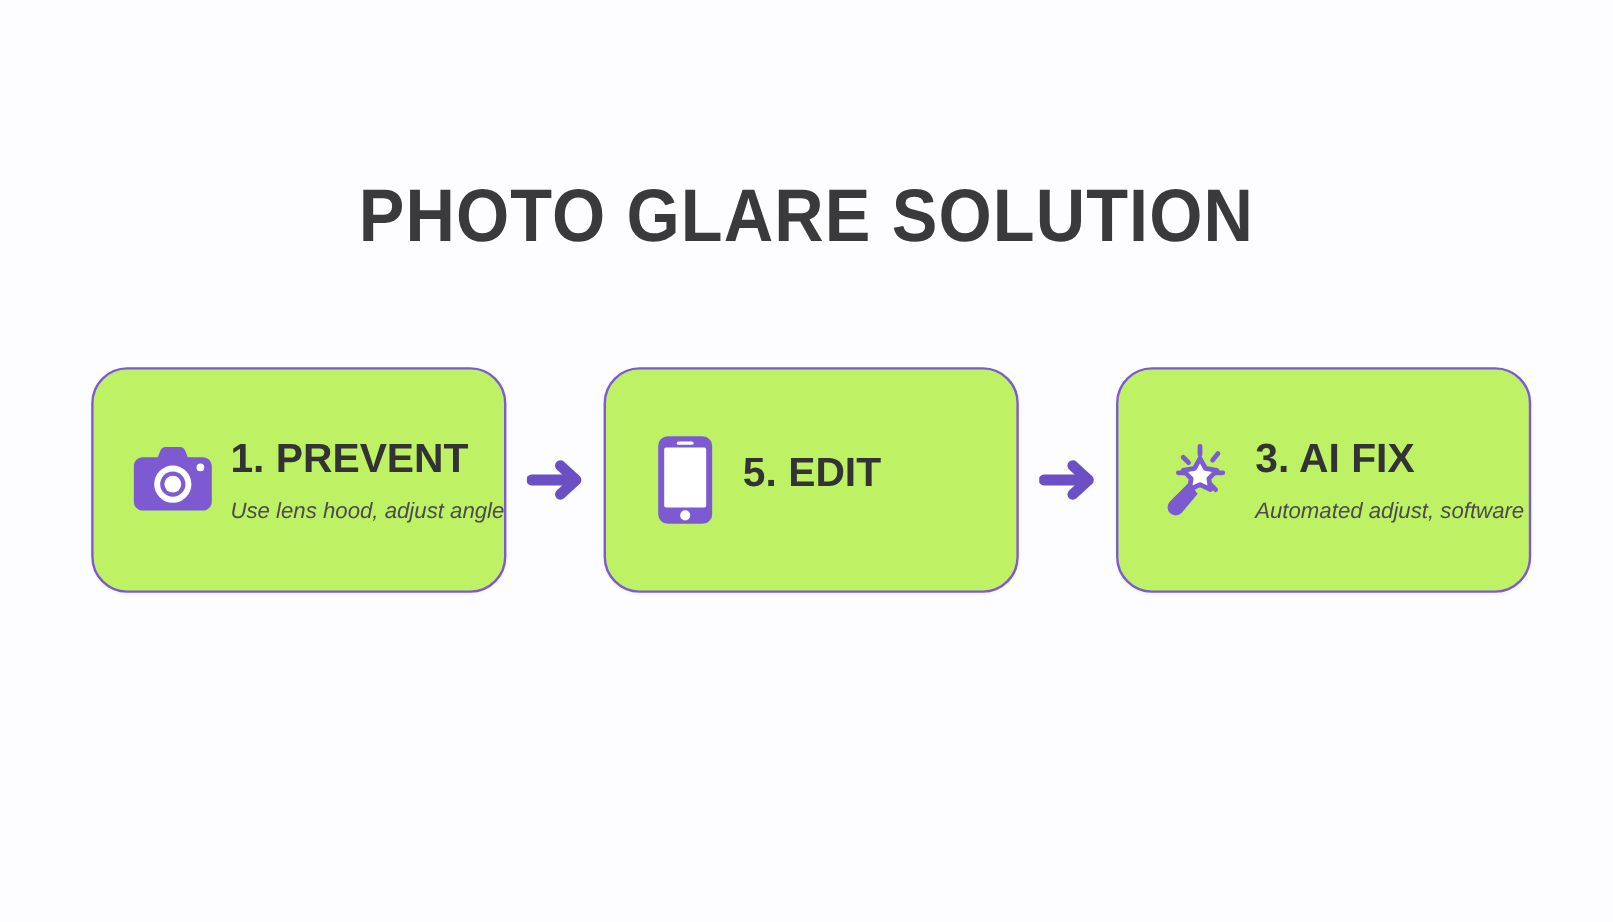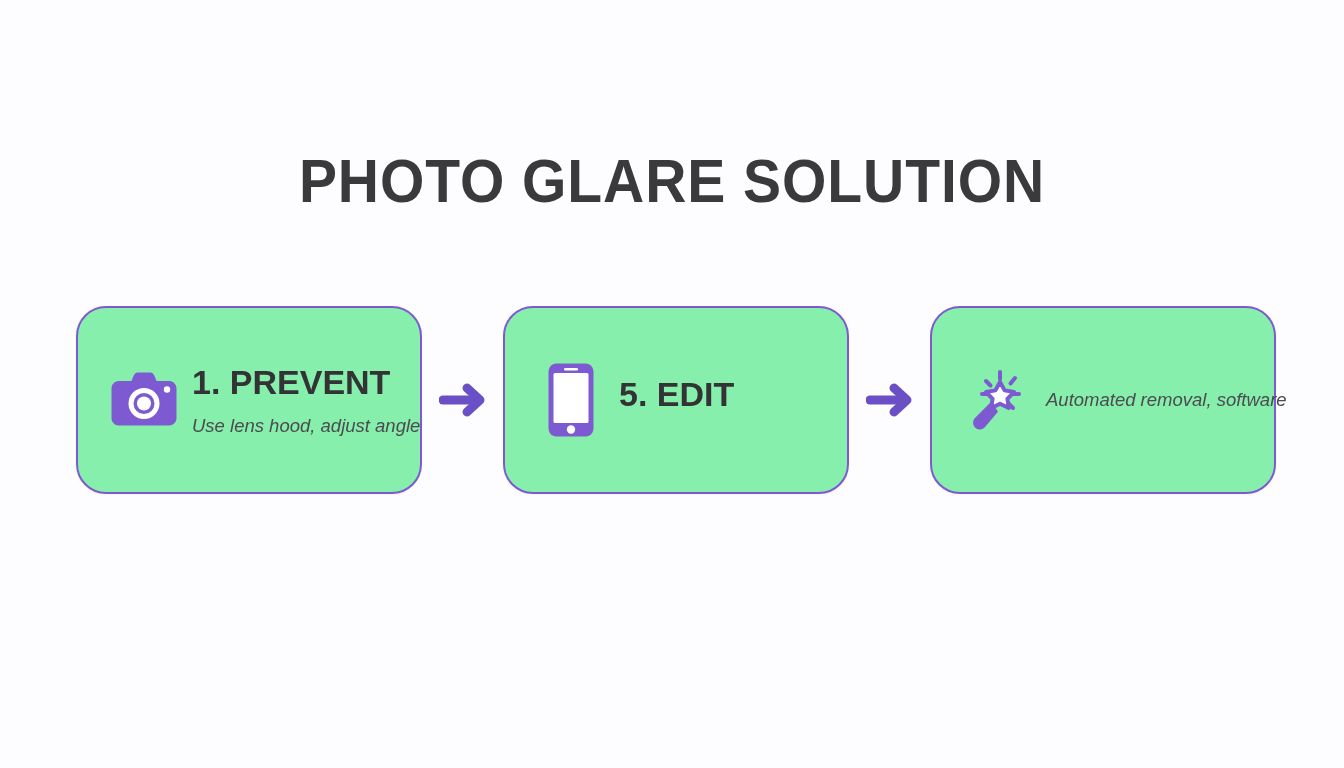--- a/index.html
+++ b/index.html
@@ -50,21 +50,21 @@
     align-items: center;
     justify-content: space-between;
   }
 
   .card {
     width: 346px;
     height: 188px;
     box-sizing: border-box;
     border: 2.5px solid #7d5ad1;
     border-radius: 30px;
-    background: #86efac;
+    background: #bef264;
     display: flex;
     flex-direction: row;
     align-items: center;
     padding-left: 30px;
     box-shadow: 0 1px 2px rgba(120, 90, 200, 0.05);
   }
 
   .card-icon {
     width: 72px;
     height: 76px;
@@ -175,18 +175,19 @@
             <path d="M52 25 H45"></path>
             <path d="M19 12 L23.5 16.5"></path>
             <path d="M15 25 H22"></path>
             <path d="M46 39 L41.5 34.5"></path>
           </g>
           <path d="M33 13 L37.6 21.4 L47 23 L40.4 29.8 L41.8 39 L33 34.8 L24.2 39 L25.6 29.8 L19 23 L28.4 21.4 Z" fill="#ffffff" stroke="#7d5ad1" stroke-width="4" stroke-linejoin="round"></path>
           <path d="M25.5 33.5 L9 50 C7 52 7 55.5 9 57.5 C11 59.5 14.5 59.5 16.5 57.5 L30 41.5" fill="#7d5ad1" stroke="#7d5ad1" stroke-width="3" stroke-linejoin="round"></path>
         </svg>
       </div>
       <div class="card-text">
-        <div class="card-sub">Automated removal, software</div>
+        <div class="card-title">3. AI FIX</div>
+        <div class="card-sub">Automated adjust, software</div>
       </div>
     </div>
 
   </div>
 </div>
 
 </body></html>

